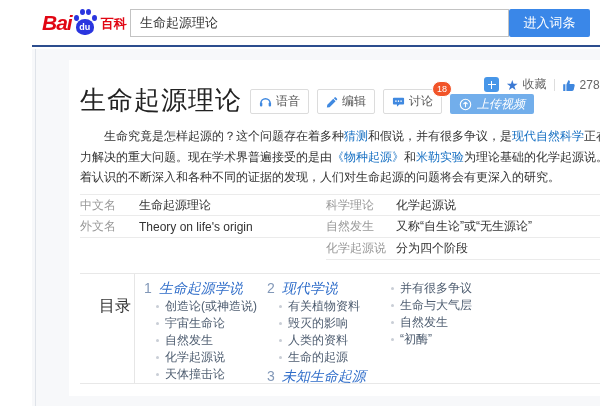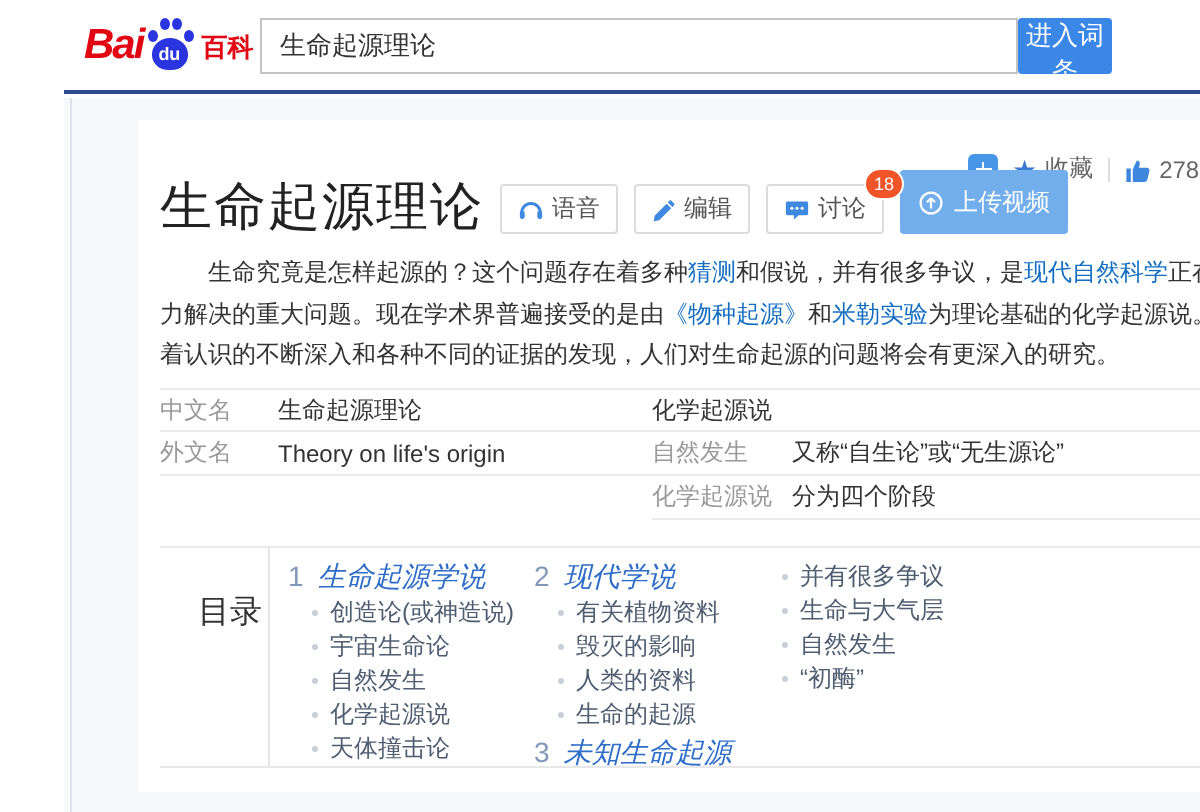--- a/index.html
+++ b/index.html
@@ -9,21 +9,21 @@
   
   .hdr { position:absolute; top:0; left:0; right:0; height:47px; background:#fff; border-bottom:2px solid #2c4d8e; z-index:5; }
   .logo { position:absolute; left:10px; top:8px; display:flex; align-items:flex-end; }
   .logo-bai { color:#e10613; font-weight:bold; font-style:italic; font-size:21px; line-height:24px; letter-spacing:-1px; }
   .paw { position:relative; width:25px; height:27px; margin:0 1px; }
   .paw-pad { position:absolute; left:3px; bottom:0; width:18px; height:16px; background:#2a35df; border-radius:50% 50% 46% 46%; color:#fff; font-size:9px; font-weight:bold; display:flex; align-items:center; justify-content:center; }
   .toe { position:absolute; background:#2a35df; border-radius:50%; width:5px; height:6px; }
   .t1 { left:1px; top:7px; } .t2 { left:7px; top:1px; } .t3 { left:13px; top:1px; } .t4 { left:19px; top:7px; }
   .logo-suffix { color:#e10613; font-weight:bold; font-size:13px; line-height:22px; margin-left:2px; }
   .search-input { position:absolute; left:98px; top:9px; width:379px; height:28px; border:1px solid #c3c3c3; border-radius:0; padding:0 9px; font-size:13px; color:#333; outline:none; font-family:inherit; }
-  .enter-btn { position:absolute; left:477px; top:9px; width:47px; height:28px; background:#3a87e8; color:#fff; border:none; border-radius:2px; font-size:13px; cursor:pointer; font-family:inherit; }
+  .enter-btn { position:absolute; left:477px; top:9px; width:81px; height:28px; background:#3a87e8; color:#fff; border:none; border-radius:2px; font-size:13px; cursor:pointer; font-family:inherit; }
   .hdr-phone { position:absolute; left:584px; top:15px; }
 
   
   .band { position:absolute; left:0; right:0; top:49px; bottom:0; background:#f7f8fa; }
   .edge-line { position:absolute; left:3px; top:49px; bottom:0; width:1px; background:#dfe3e9; }
   .card { position:absolute; left:37px; top:60px; width:563px; height:336px; background:#fff; }
 
   
   .actions { position:absolute; left:415px; top:16px; display:flex; align-items:center; gap:7px; font-size:12px; color:#666; white-space:nowrap; }
   .plus-sq { position:relative; width:15px; height:15px; background:#4796e8; border-radius:3px; cursor:pointer; }
@@ -33,21 +33,21 @@
   .act-item { display:flex; align-items:center; gap:4px; cursor:pointer; }
   .act-star { color:#3b79d3; font-size:14px; line-height:14px; }
   .act-div { width:1px; height:12px; background:#ddd; }
 
   
   .title-row { position:absolute; left:11px; top:25px; display:flex; align-items:flex-end; gap:8px; }
   .title { font-size:26px; line-height:31px; font-weight:400; color:#222; letter-spacing:1px; }
   .tool-btn { display:flex; align-items:center; gap:4px; height:25px; padding:0 8px; border:1px solid #dcdcdc; border-radius:2px; background:#fff; font-size:12px; color:#555; cursor:pointer; margin-bottom:2px; font-family:inherit; }
   .tool-btn.discuss { position:relative; }
   .badge { position:absolute; top:-9px; right:-11px; background:#f15429; color:#fff; font-size:9px; line-height:12px; padding:1px 4px; border-radius:9px; border:1px solid #fff; }
-  .upload-btn { display:flex; align-items:center; gap:5px; height:32px; padding:0 9px; background:#72aeeb; border:none; border-radius:2px; color:#fff; font-size:12px; cursor:pointer; margin-bottom:2px; font-family:inherit; }
+  .upload-btn { display:flex; align-items:center; gap:5px; height:20px; padding:0 9px; background:#72aeeb; border:none; border-radius:2px; color:#fff; font-size:12px; cursor:pointer; margin-bottom:2px; font-family:inherit;font-style:italic; }
 
   
   .intro { position:absolute; left:11px; top:66px; width:541px; font-size:12px; line-height:20.5px; color:#333; text-indent:2em; }
   .intro .lnk { color:#136ec2; cursor:pointer; }
   .intro .bk  { color:#136ec2; cursor:pointer; }
 
   
   .infobox { position:absolute; left:11px; top:134px; width:545px; display:flex; font-size:12px; }
   .ib-col { display:flex; flex-direction:column; }
   .ib-left { width:246px; }
@@ -171,20 +171,21 @@
           <span class="ib-label">中文名</span>
           <span class="ib-value">生命起源理论</span>
         </div>
         <div class="ib-row">
           <span class="ib-label">外文名</span>
           <span class="ib-value">Theory on life's origin</span>
         </div>
       </div>
       <div class="ib-col ib-right">
         <div class="ib-row">
+          <span class="ib-label">科学理论</span>
           <span class="ib-value">化学起源说</span>
         </div>
         <div class="ib-row">
           <span class="ib-label">自然发生</span>
           <span class="ib-value">又称“自生论”或“无生源论”</span>
         </div>
         <div class="ib-row">
           <span class="ib-label">化学起源说</span>
           <span class="ib-value">分为四个阶段</span>
         </div>

